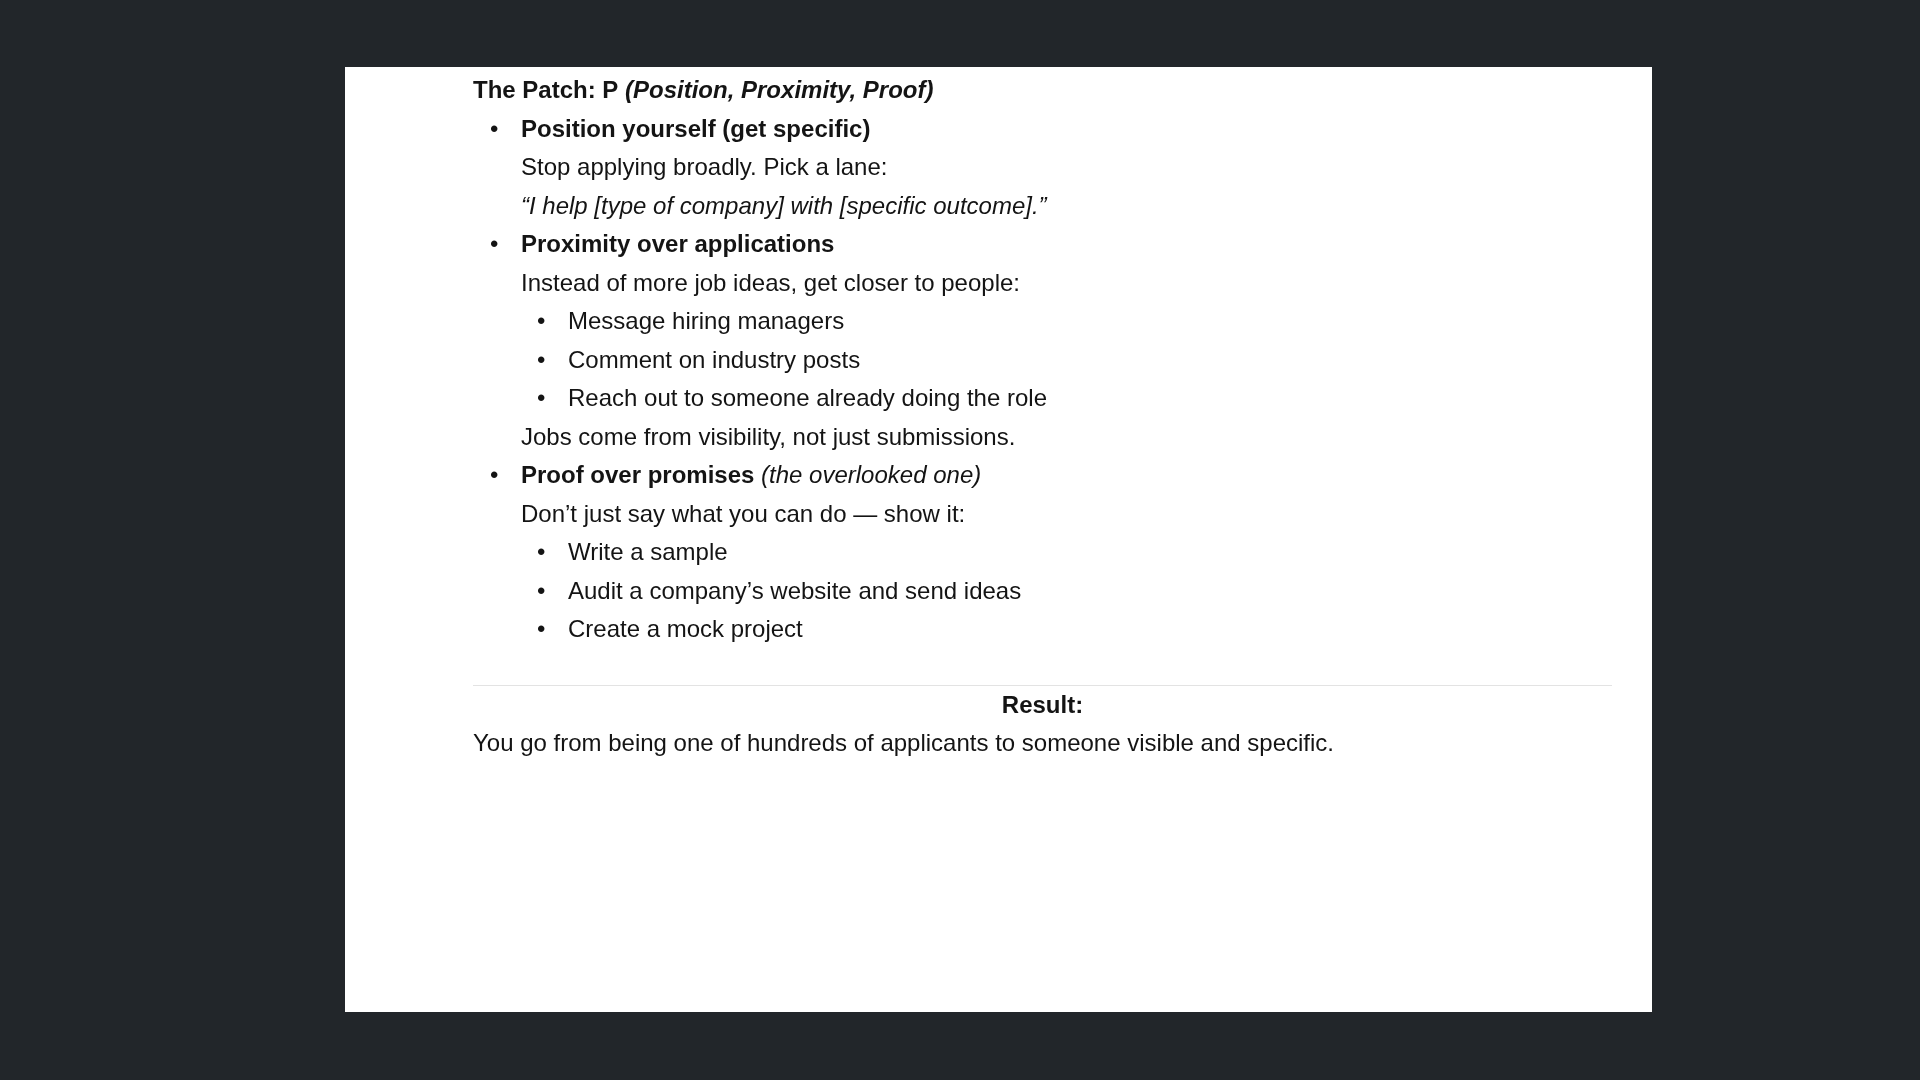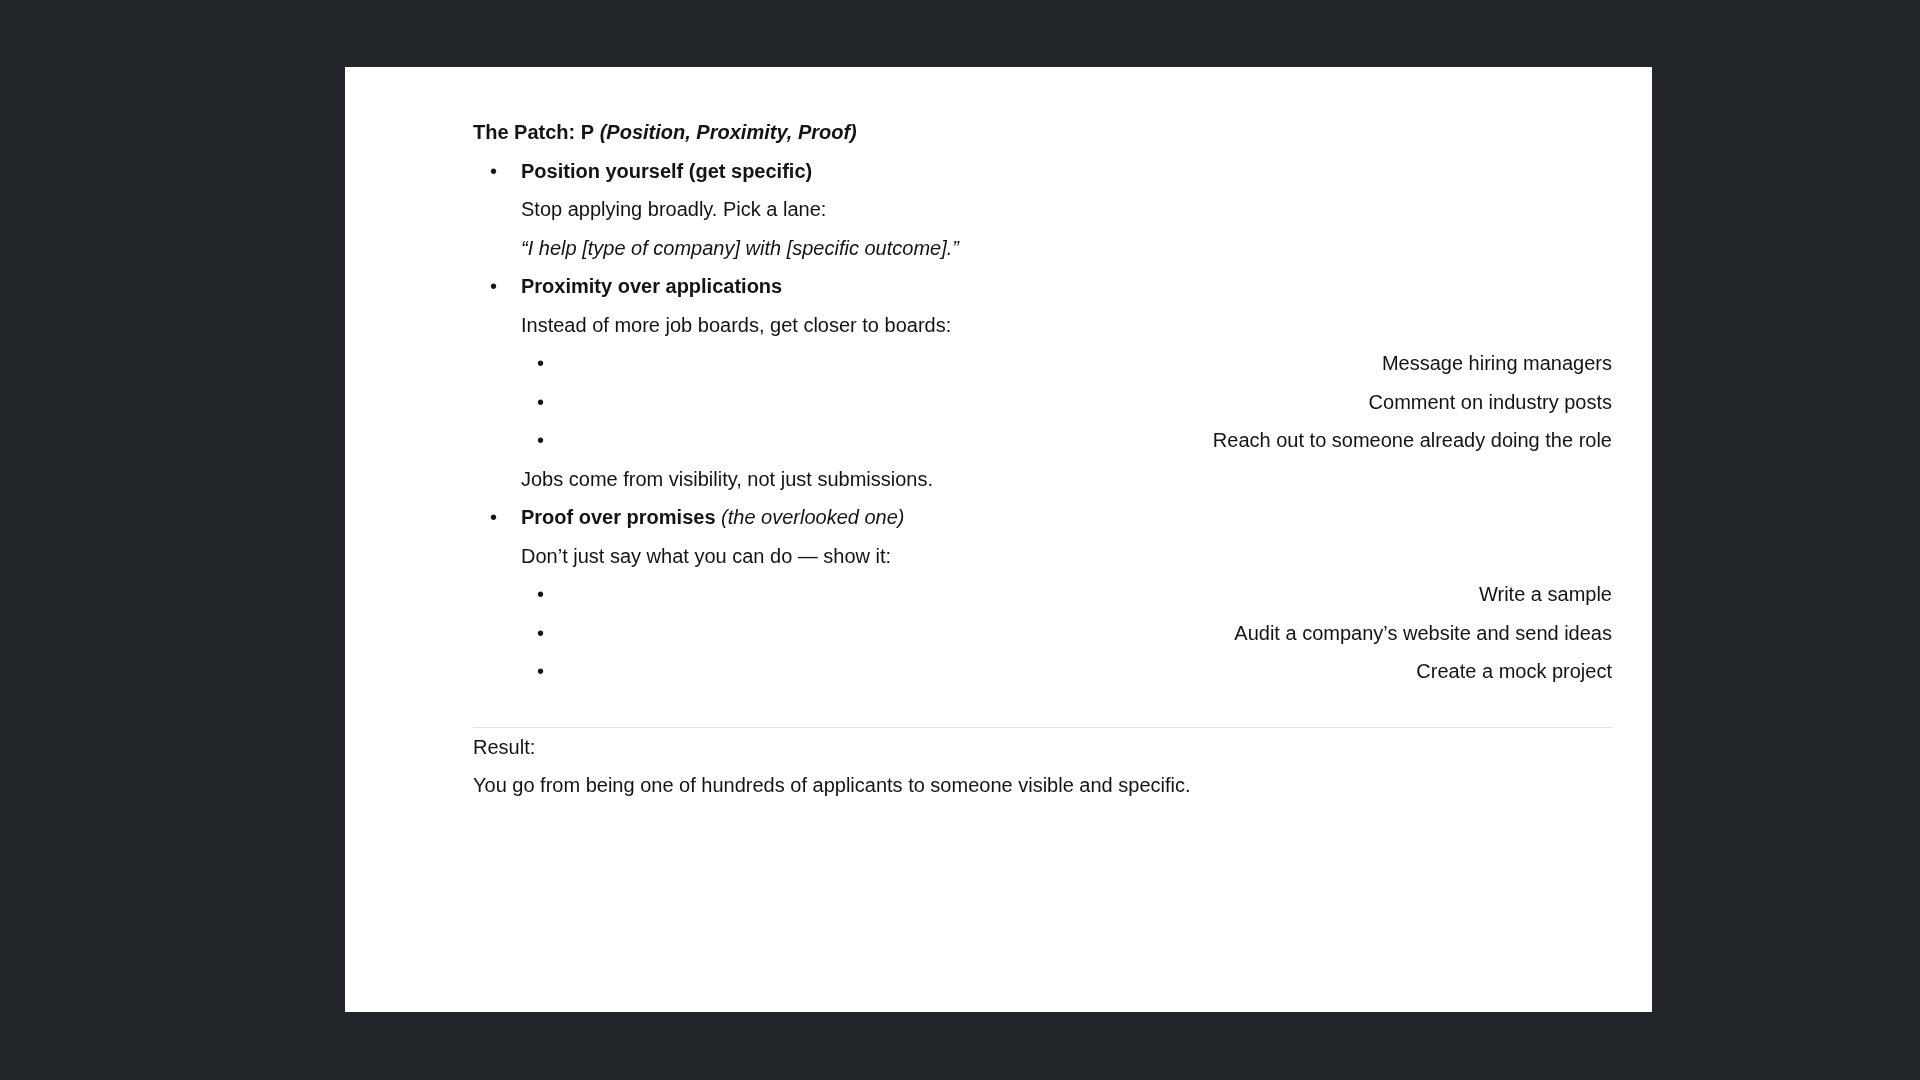--- a/index.html
+++ b/index.html
@@ -20,71 +20,70 @@
   .panel {
     position: absolute;
     left: 345px; top: 67px;
     width: 1307px; height: 945px;
     background: var(--panel-bg);
     padding: 4px 40px 0 128px;
     overflow: hidden;
   }
   .content {
     color: var(--text);
-    font-size: 20px;
+    font-size: 24px;
     line-height: 38.5px;
-    margin-top: 42px;
   }
   .content p { margin: 0; }
   .title { margin: 0 0 7px 0; }
   .title strong { font-weight: bold; }
   .title em { font-weight: bold; font-style: italic; }
 
   ul { list-style: none; margin: 0; padding: 0; }
   ul.l1 > li { position: relative; padding-left: 48px; }
   ul.l1 > li::before {
     content: "\2022";
     position: absolute; left: 17px; top: 0;
   }
-  ul.l2 > li { position: relative; padding-left: 47px; text-align: right; }
+  ul.l2 > li { position: relative; padding-left: 47px; }
   ul.l2 > li::before {
     content: "\2022";
     position: absolute; left: 16px; top: 0;
   }
   .note { margin-left: 47px; }
   .heading-suffix { font-style: italic; font-weight: normal; }
   .quote-line em { font-style: italic; }
 
   hr.divider {
     border: none;
     border-top: 1px solid var(--divider);
     margin: 36px 0 0 0;
   }
-  .result-heading { margin: 36px 0 10px 0; font-weight: normal; }
+  .result-heading { margin: 36px 0 10px 0; font-weight: bold; text-align: center; }
 </style>
 </head>
 <body>
 
 <div class="stage">
   <div class="panel">
     <div class="content">
 
       <p class="title"><strong>The Patch: P</strong> <em>(Position, Proximity, Proof)</em></p>
 
       <ul class="l1">
 
         <li>
           <p><strong>Position yourself (get specific)</strong></p>
           <p>Stop applying broadly. Pick a lane:</p>
           <p class="quote-line"><em>“I help [type of company] with [specific outcome].”</em></p>
         </li>
 
         <li>
           <p><strong>Proximity over applications</strong></p>
-          <p>Instead of more job boards, get closer to boards:</p>
+          <p>Instead of more job ideas, get closer to people:</p>
           <ul class="l2">
             <li>Message hiring managers</li>
             <li>Comment on industry posts</li>
             <li>Reach out to someone already doing the role</li>
           </ul>
           <p class="note">Jobs come from visibility, not just submissions.</p>
         </li>
 
         <li>
           <p><strong>Proof over promises</strong> <span class="heading-suffix">(the overlooked one)</span></p>

